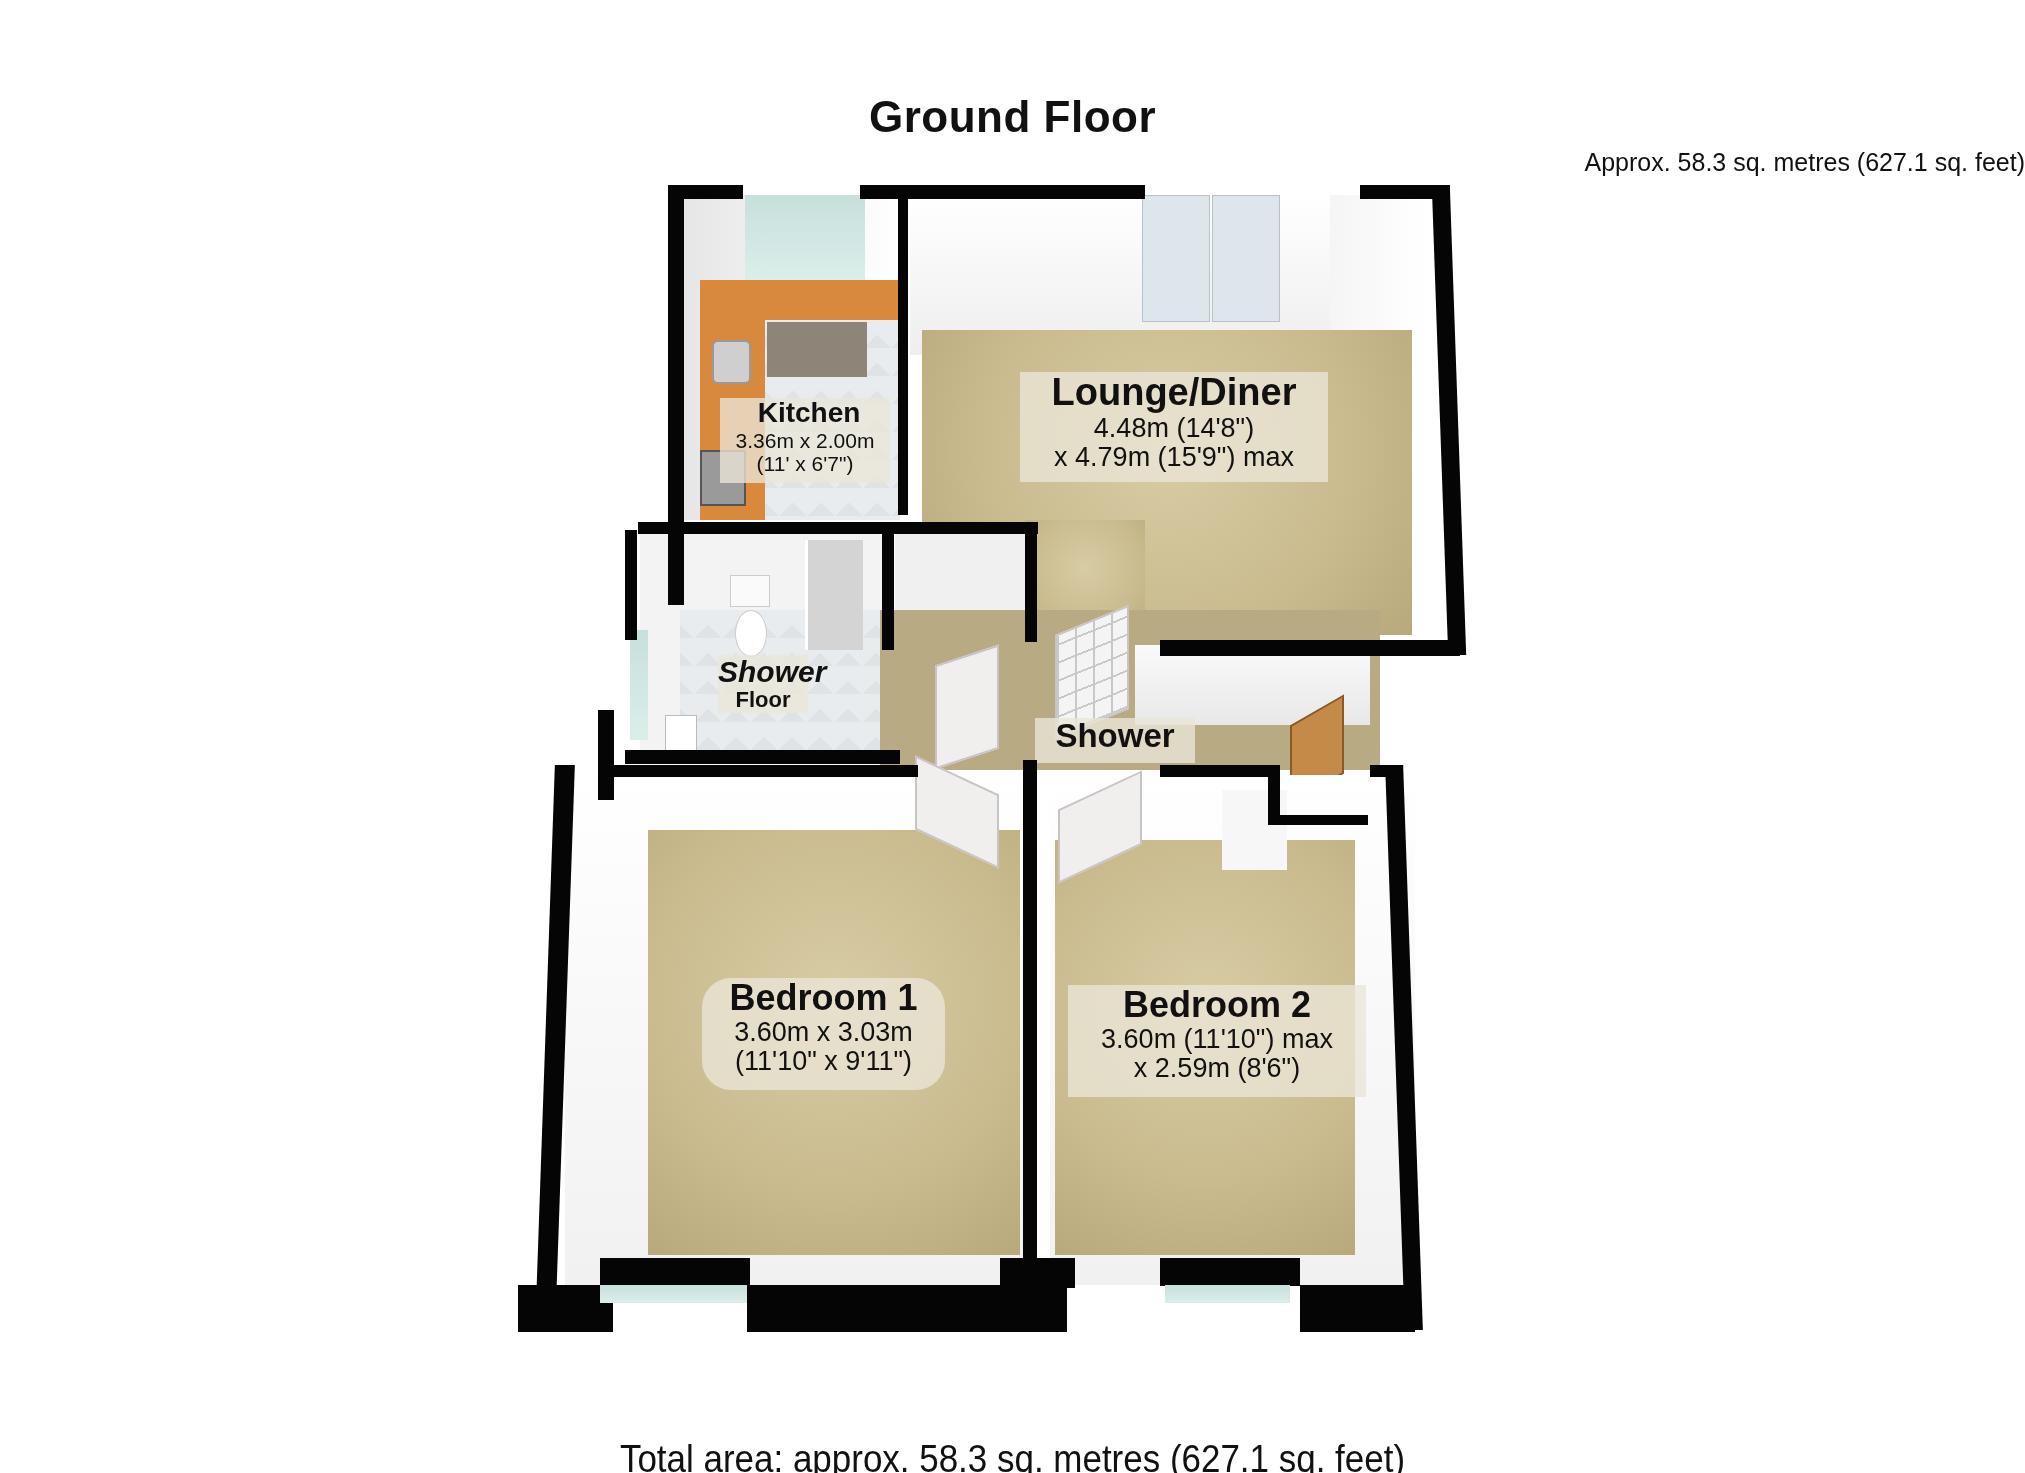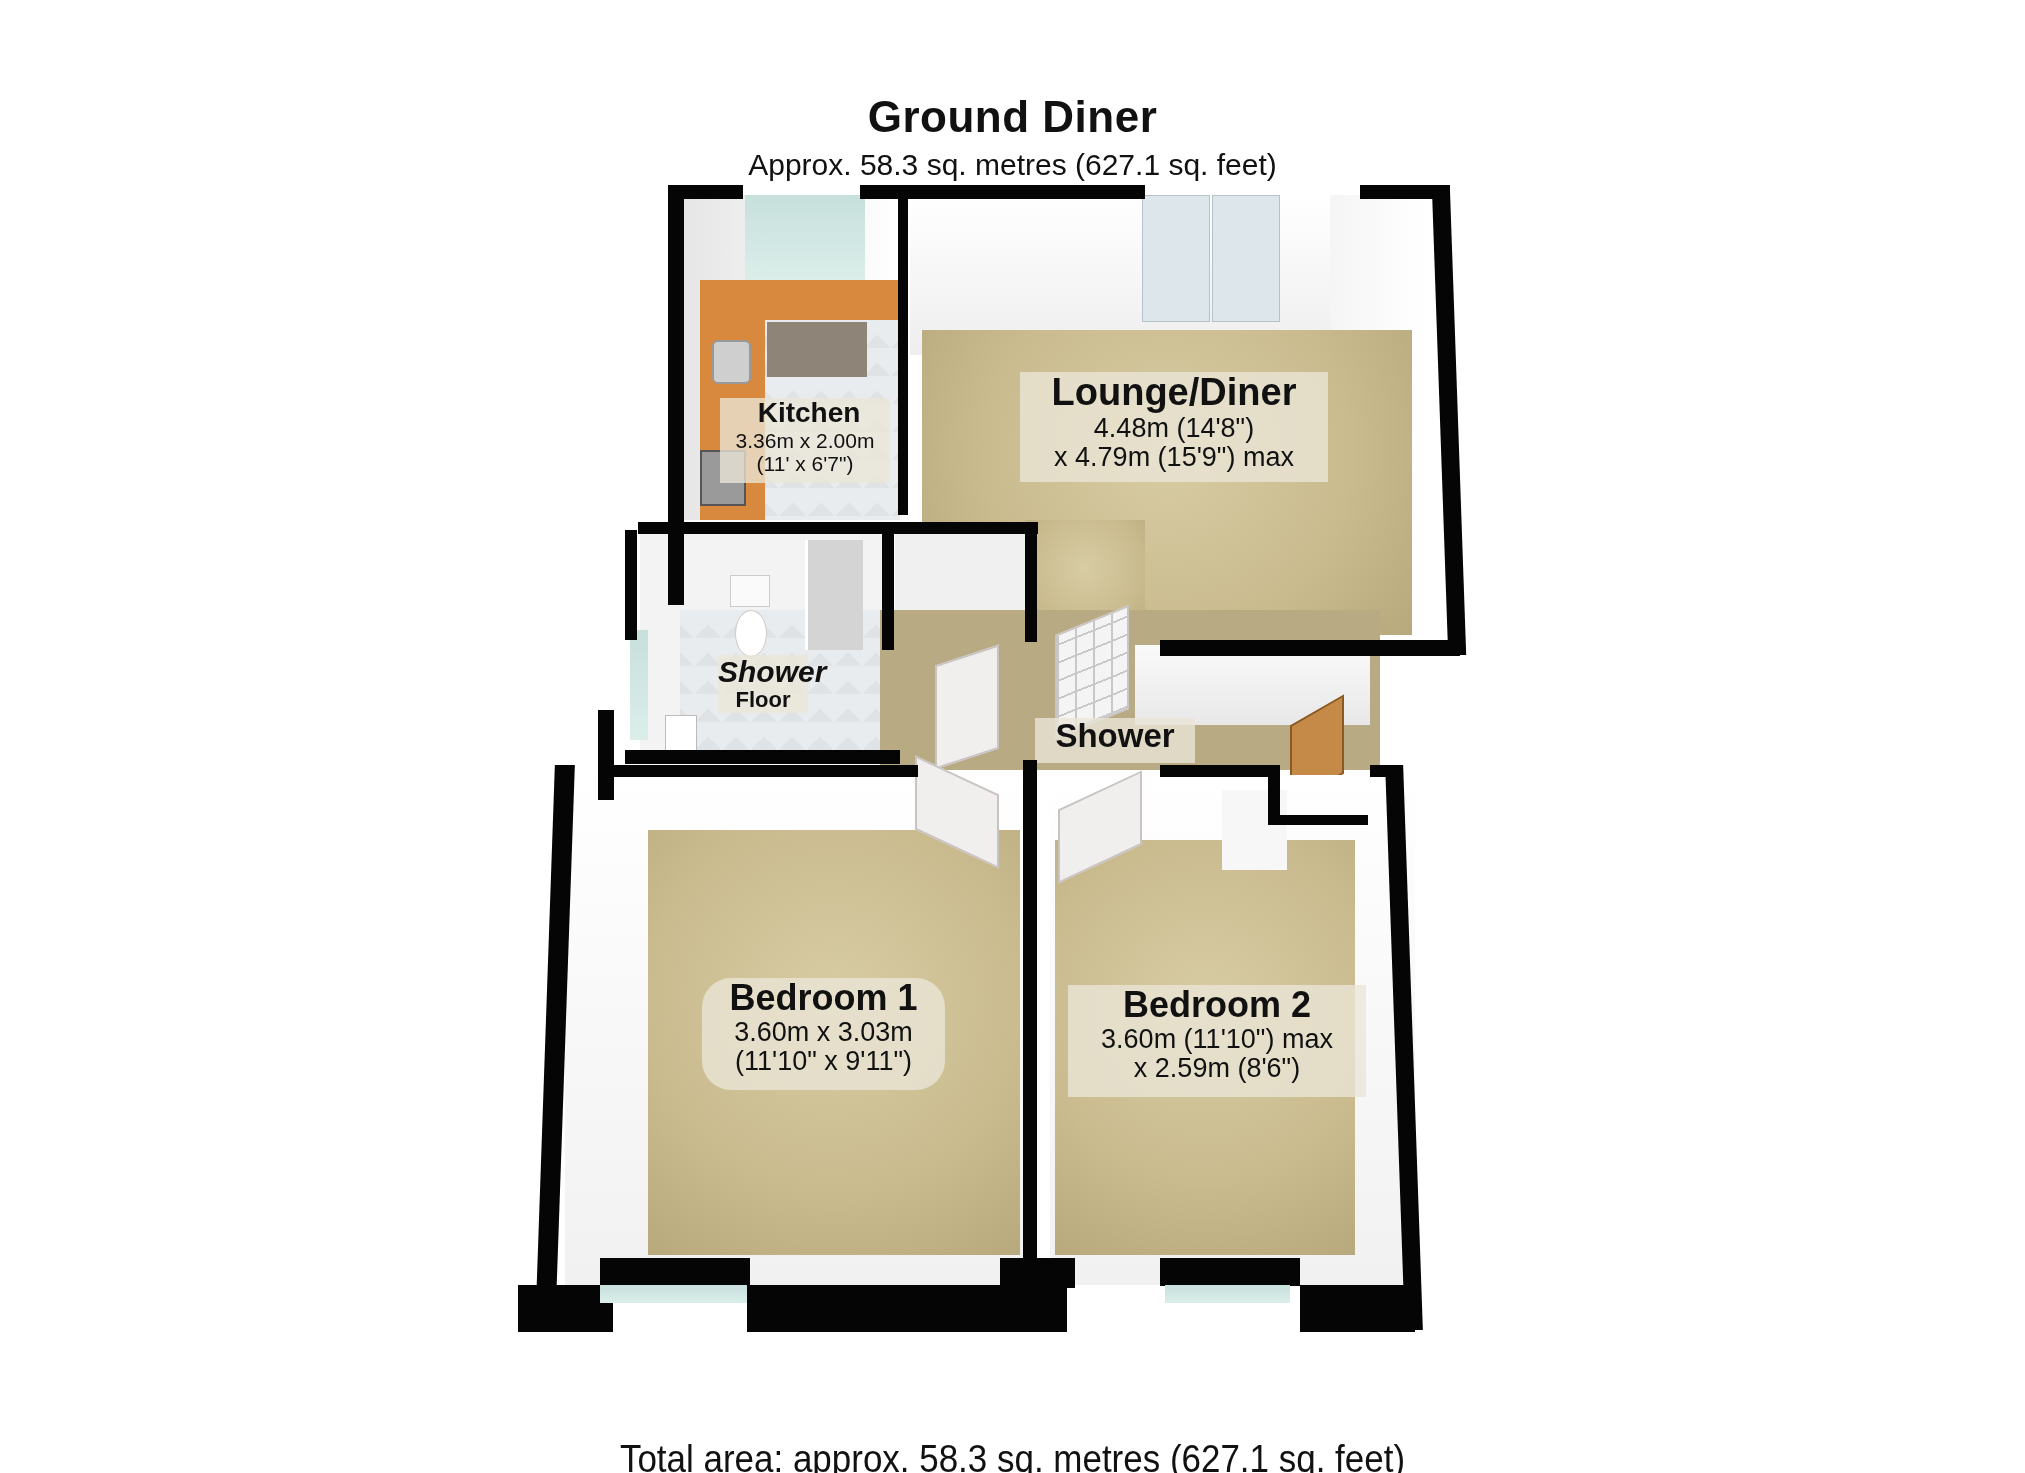--- a/index.html
+++ b/index.html
@@ -1,35 +1,35 @@
 <!DOCTYPE html>
 <html><head>
 <meta charset="utf-8">
 <style>
   html,body{margin:0;padding:0;background:#ffffff;}
   body{width:2025px;height:1473px;position:relative;overflow:hidden;font-family:"Liberation Sans",sans-serif;color:#111;}
   .abs{position:absolute;}
   .title{left:0;width:2025px;top:92px;text-align:center;font-weight:bold;font-size:44px;letter-spacing:0.5px;}
-  .subtitle{left:0;width:2025px;top:148px;text-align:center;font-size:30px;}
+  .subtitle{left:0;width:2025px;top:148px;text-align:right;font-size:25px;}
   .total{left:0;width:2025px;top:1438px;text-align:center;font-size:38px;transform:scaleX(0.92);}
   .wall{background:#050505;position:absolute;}
   .inwall{background:linear-gradient(90deg,#e6e6e6,#ffffff);position:absolute;}
   .floor-carpet{background:radial-gradient(circle at 50% 40%,#d8cca4,#c9bb8e 60%,#b7a97c);position:absolute;}
   .floor-tile{background:#e9ecef;position:absolute;background-image:linear-gradient(45deg,rgba(0,0,0,0.04) 25%,transparent 25%),linear-gradient(-45deg,rgba(0,0,0,0.04) 25%,transparent 25%);background-size:28px 28px;}
   .counter{background:#d9893e;position:absolute;}
   .glass{background:linear-gradient(180deg,#c7e0dc,#dbeeea);position:absolute;}
   .door{background:#f1eeee;border:2px solid #c9c4c4;position:absolute;}
   .label-box{position:absolute;background:rgba(235,230,215,0.78);text-align:center;line-height:1.1;}
   .room-name{font-weight:bold;}
   .hob{position:absolute;background:#9a9a9a;border:2px solid #555;}
 </style>
 </head>
 <body>
 
-<div class="abs title">Ground Diner</div>
+<div class="abs title">Ground Floor</div>
 <div class="abs subtitle">Approx. 58.3 sq. metres (627.1 sq. feet)</div>
 
 <div class="abs" style="left:0;top:0;width:2025px;height:1473px;">
 
   <div>
     <div class="inwall" style="left:682px;top:195px;width:220px;height:325px;"></div>
     <div class="glass" style="left:745px;top:195px;width:120px;height:85px;"></div>
     <div class="counter" style="left:700px;top:280px;width:200px;height:240px;"></div>
     <div class="floor-tile" style="left:765px;top:320px;width:135px;height:200px;"></div>
     <div style="position:absolute;left:767px;top:322px;width:100px;height:55px;background:#8e8478;"></div>

